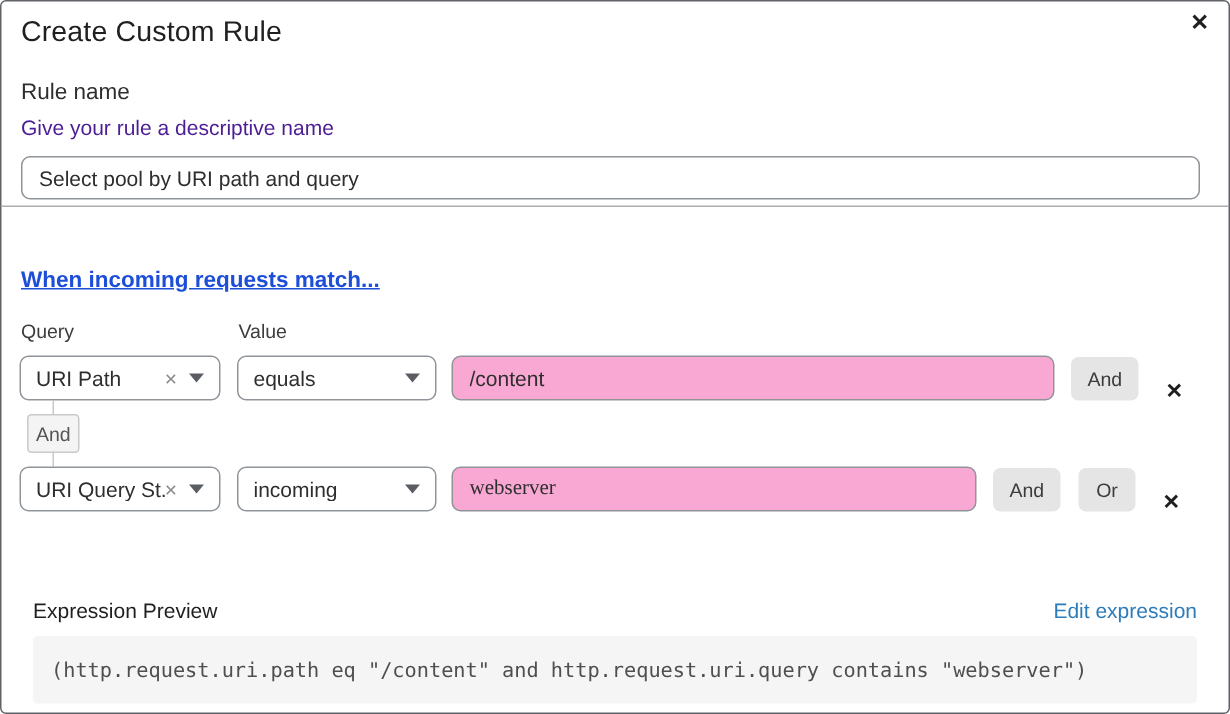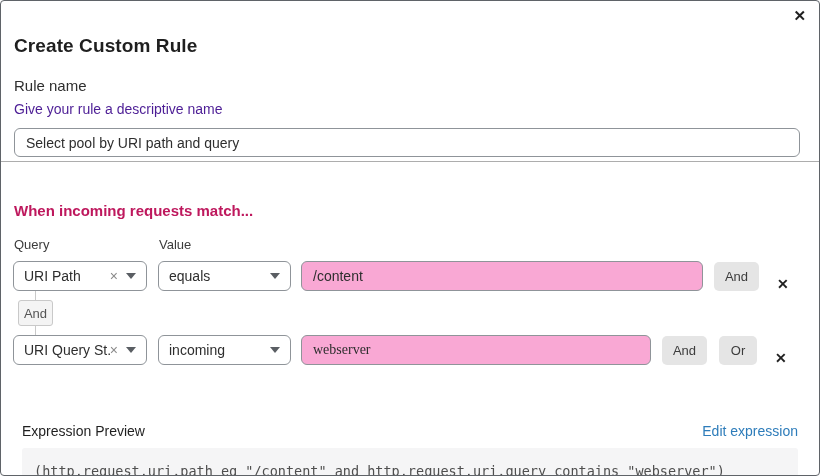--- a/index.html
+++ b/index.html
@@ -10,21 +10,21 @@
     width:820px; height:476px;
     background:#fff;
     border:1px solid #5f6368;
     border-radius:4px;
     position:relative;
     overflow:hidden;
   }
 
   
   .hdr { padding:10px 14px 0 13px; position:relative; }
-  .title { font-size:19px; font-weight:700; color:#1f1f1f; letter-spacing:.1px;margin-top:24px; }
+  .title { font-size:19px; font-weight:400; color:#1f1f1f; letter-spacing:.1px; }
   .close-btn {
     position:absolute; top:7px; right:13px;
     font-size:15px; font-weight:700; color:#1f1f1f;
     background:none; border:none; cursor:pointer; line-height:1;
     font-family:"Liberation Sans", sans-serif;
   }
 
   
   .rule-name { padding:0 22px 0 13px; }
   .field-label { margin-top:20px; font-size:15px; color:#2e2e2e; }
@@ -32,21 +32,21 @@
   .text-input {
     margin-top:11px; width:786px; height:29px;
     border:1px solid #8f9499; border-radius:6px;
     padding:0 11px; font-size:14px; color:#2e2e2e;
     font-family:"Liberation Sans", sans-serif; outline:none; background:#fff;
   }
 
   .divider { height:1px; background:#adadad; margin-top:4px; }
 
   
-  .match-heading { margin:40px 0 0 13px; font-size:15px; font-weight:700; color:#be185d; }
+  .match-heading { margin:40px 0 0 13px; font-size:15px; font-weight:700; color:#1d4ed8;text-decoration:underline; }
   .col-labels { display:flex; padding-left:13px; margin-top:18px; font-size:13px; color:#3c3c3c; }
   .col-labels .c1 { width:145px; }
   .col-labels .c2 { width:143px; }
 
   .cond-row { display:flex; align-items:flex-end; padding-left:12px; margin-top:0; height:30px; }
   .row1 { margin-top:9px; }
 
   .select {
     height:30px; border:1px solid #8f9499; border-radius:6px; background:#fff;
     display:flex; align-items:center; padding:0 10px; cursor:pointer;

